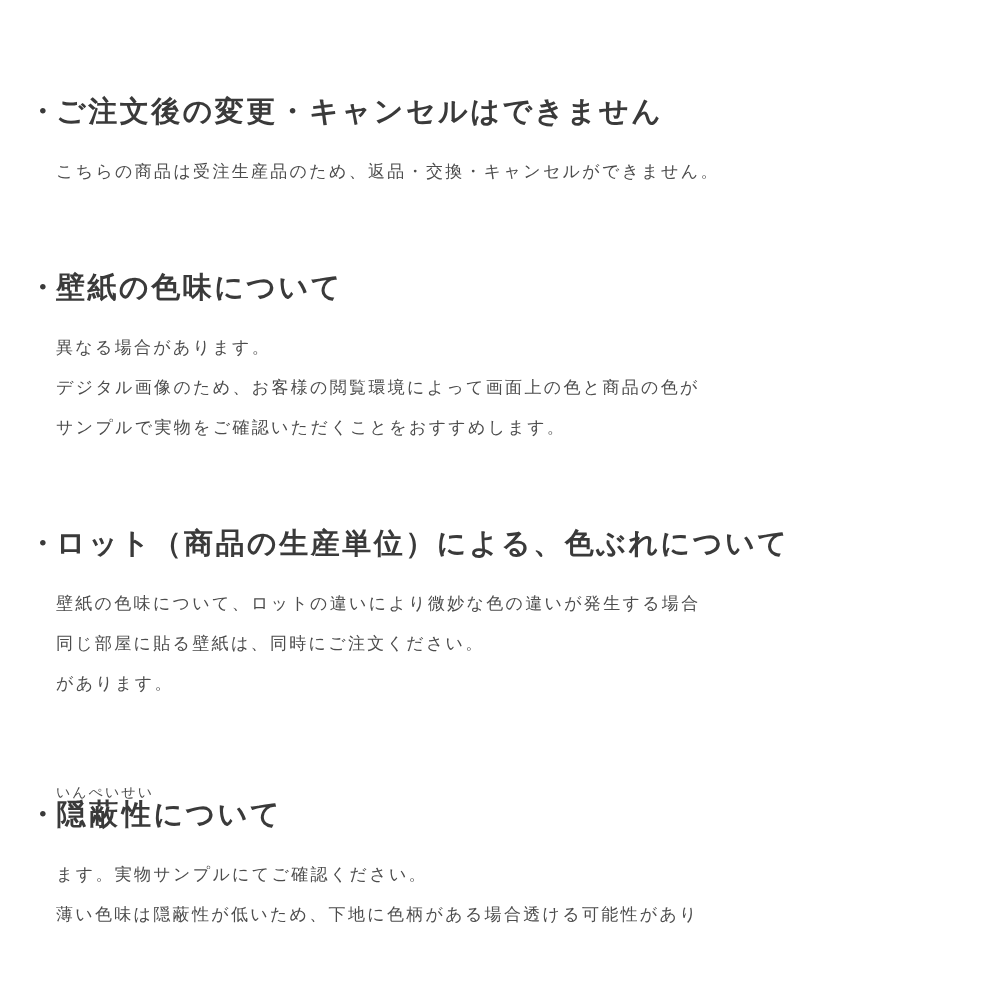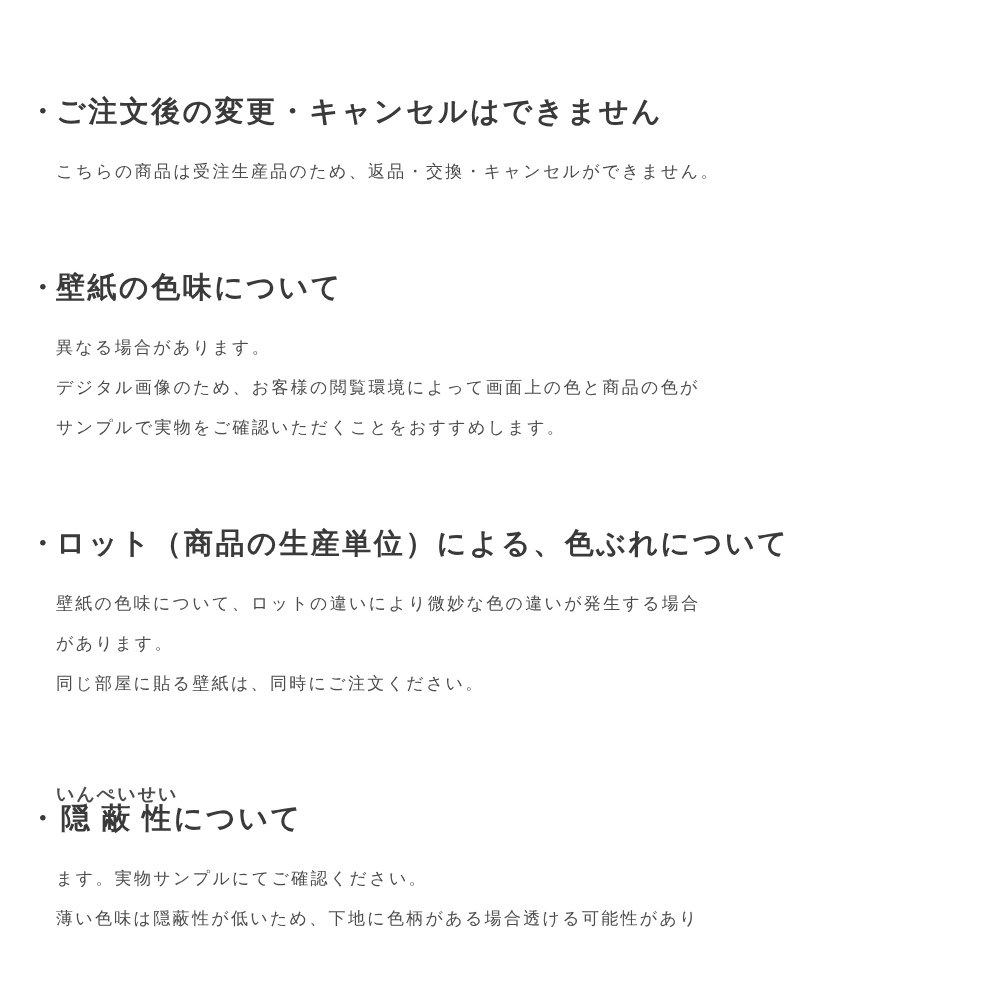--- a/index.html
+++ b/index.html
@@ -33,22 +33,22 @@
     white-space: nowrap;
   }
   .bullet {
     display: inline-block;
     width: 28px;
     font-weight: 700;
   }
   .heading-text { display: inline; }
   ruby { ruby-position: over; }
   rt.furigana {
-    font-size: 18px;
-    font-weight: 700;
+    font-size: 14px;
+    font-weight: 400;
     letter-spacing: 2px;
     color: #4c4c4c;
   }
   .body {
     margin-left: 28px;
     font-size: 17px;
     font-weight: 400;
     color: #4c4c4c;
     letter-spacing: 2.3px;
   }
@@ -81,22 +81,22 @@
       <div class="line">サンプルで実物をご確認いただくことをおすすめします。</div>
     </div>
   </section>
 
   <section class="notice tight">
     <h2 class="heading-row">
       <span class="bullet">・</span><span class="heading-text">ロット（商品の生産単位）による、色ぶれについて</span>
     </h2>
     <div class="body">
       <div class="line">壁紙の色味について、ロットの違いにより微妙な色の違いが発生する場合</div>
+      <div class="line">同じ部屋に貼る壁紙は、同時にご注文ください。</div>
       <div class="line">があります。</div>
-      <div class="line">同じ部屋に貼る壁紙は、同時にご注文ください。</div>
     </div>
   </section>
 
   <section class="notice">
     <h2 class="heading-row">
       <span class="bullet">・</span><span class="heading-text"><ruby><span>隠蔽性</span><rt class="furigana">いんぺいせい</rt></ruby><span>について</span></span>
     </h2>
     <div class="body">
       <div class="line">ます。実物サンプルにてご確認ください。</div>
       <div class="line">薄い色味は隠蔽性が低いため、下地に色柄がある場合透ける可能性があり</div>

